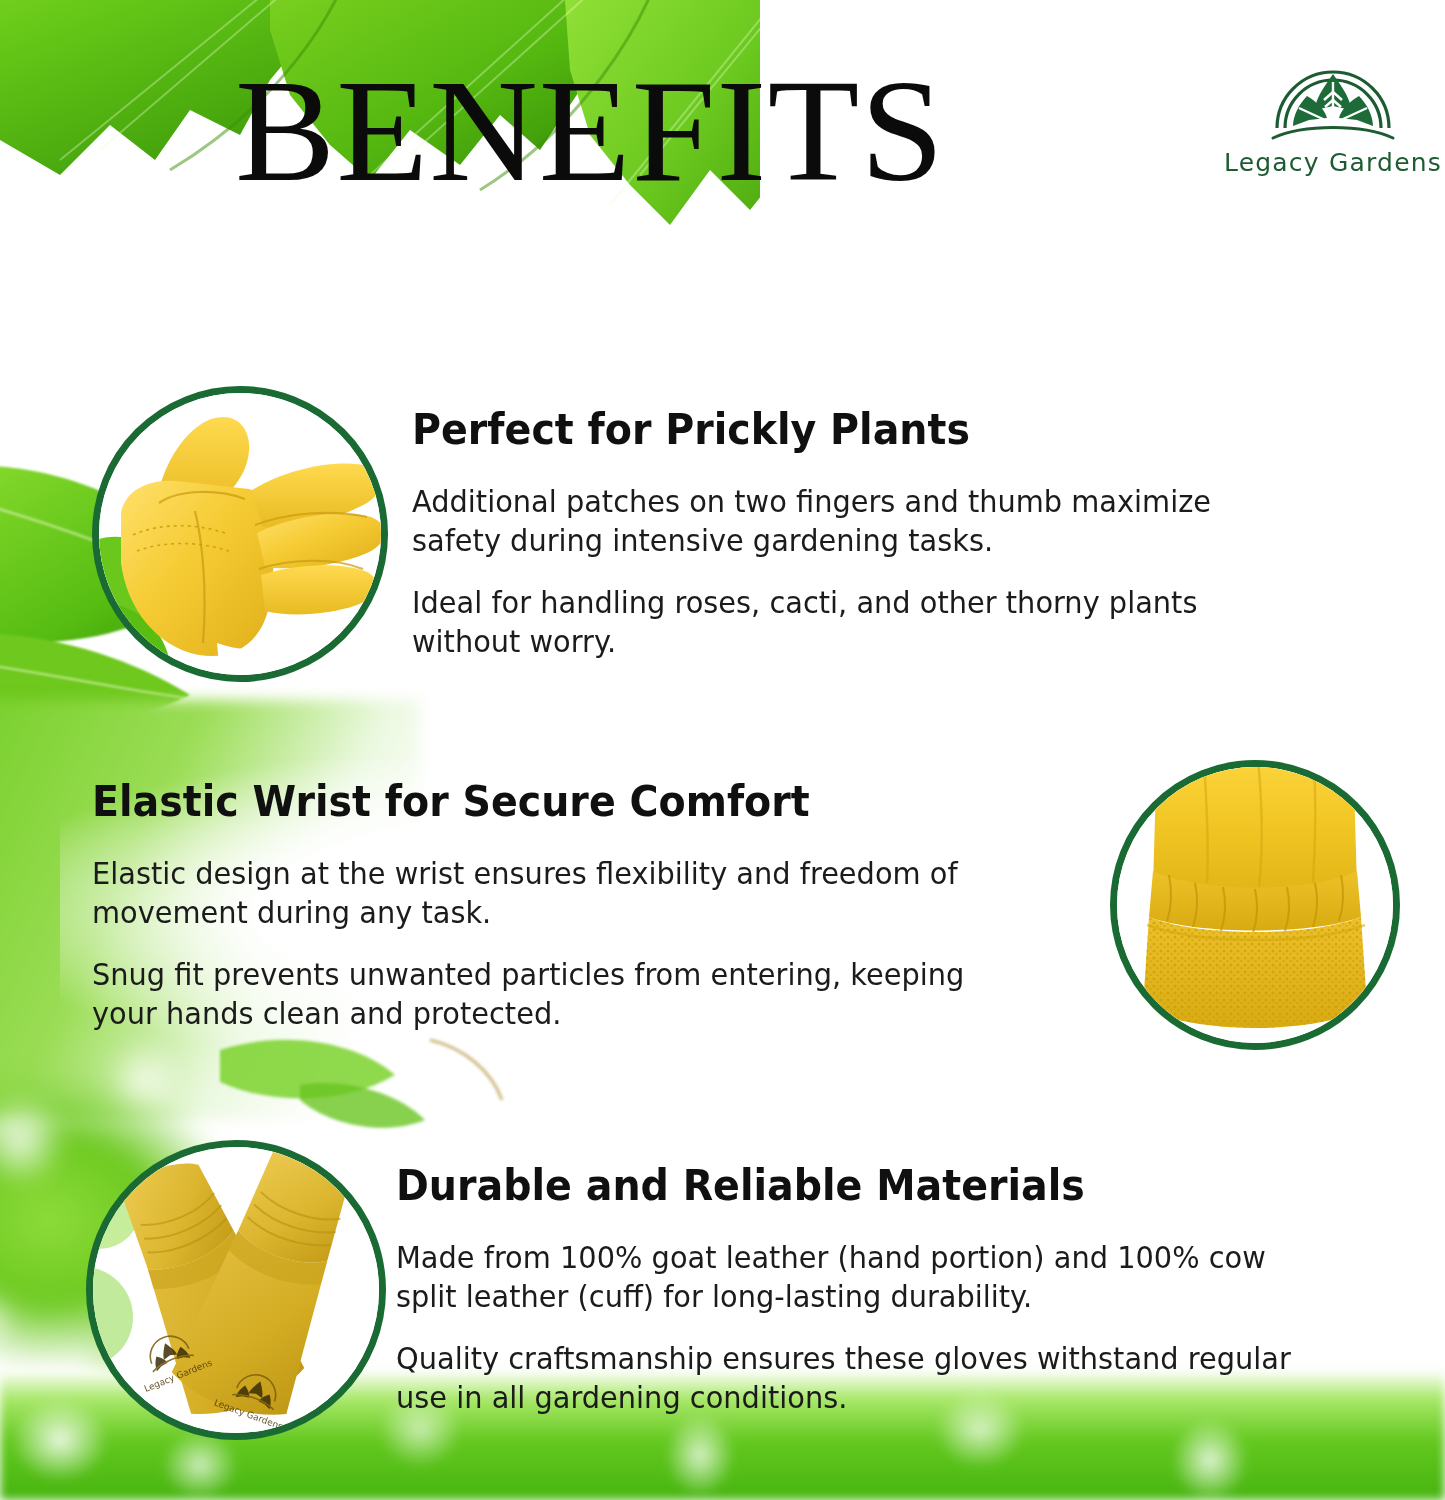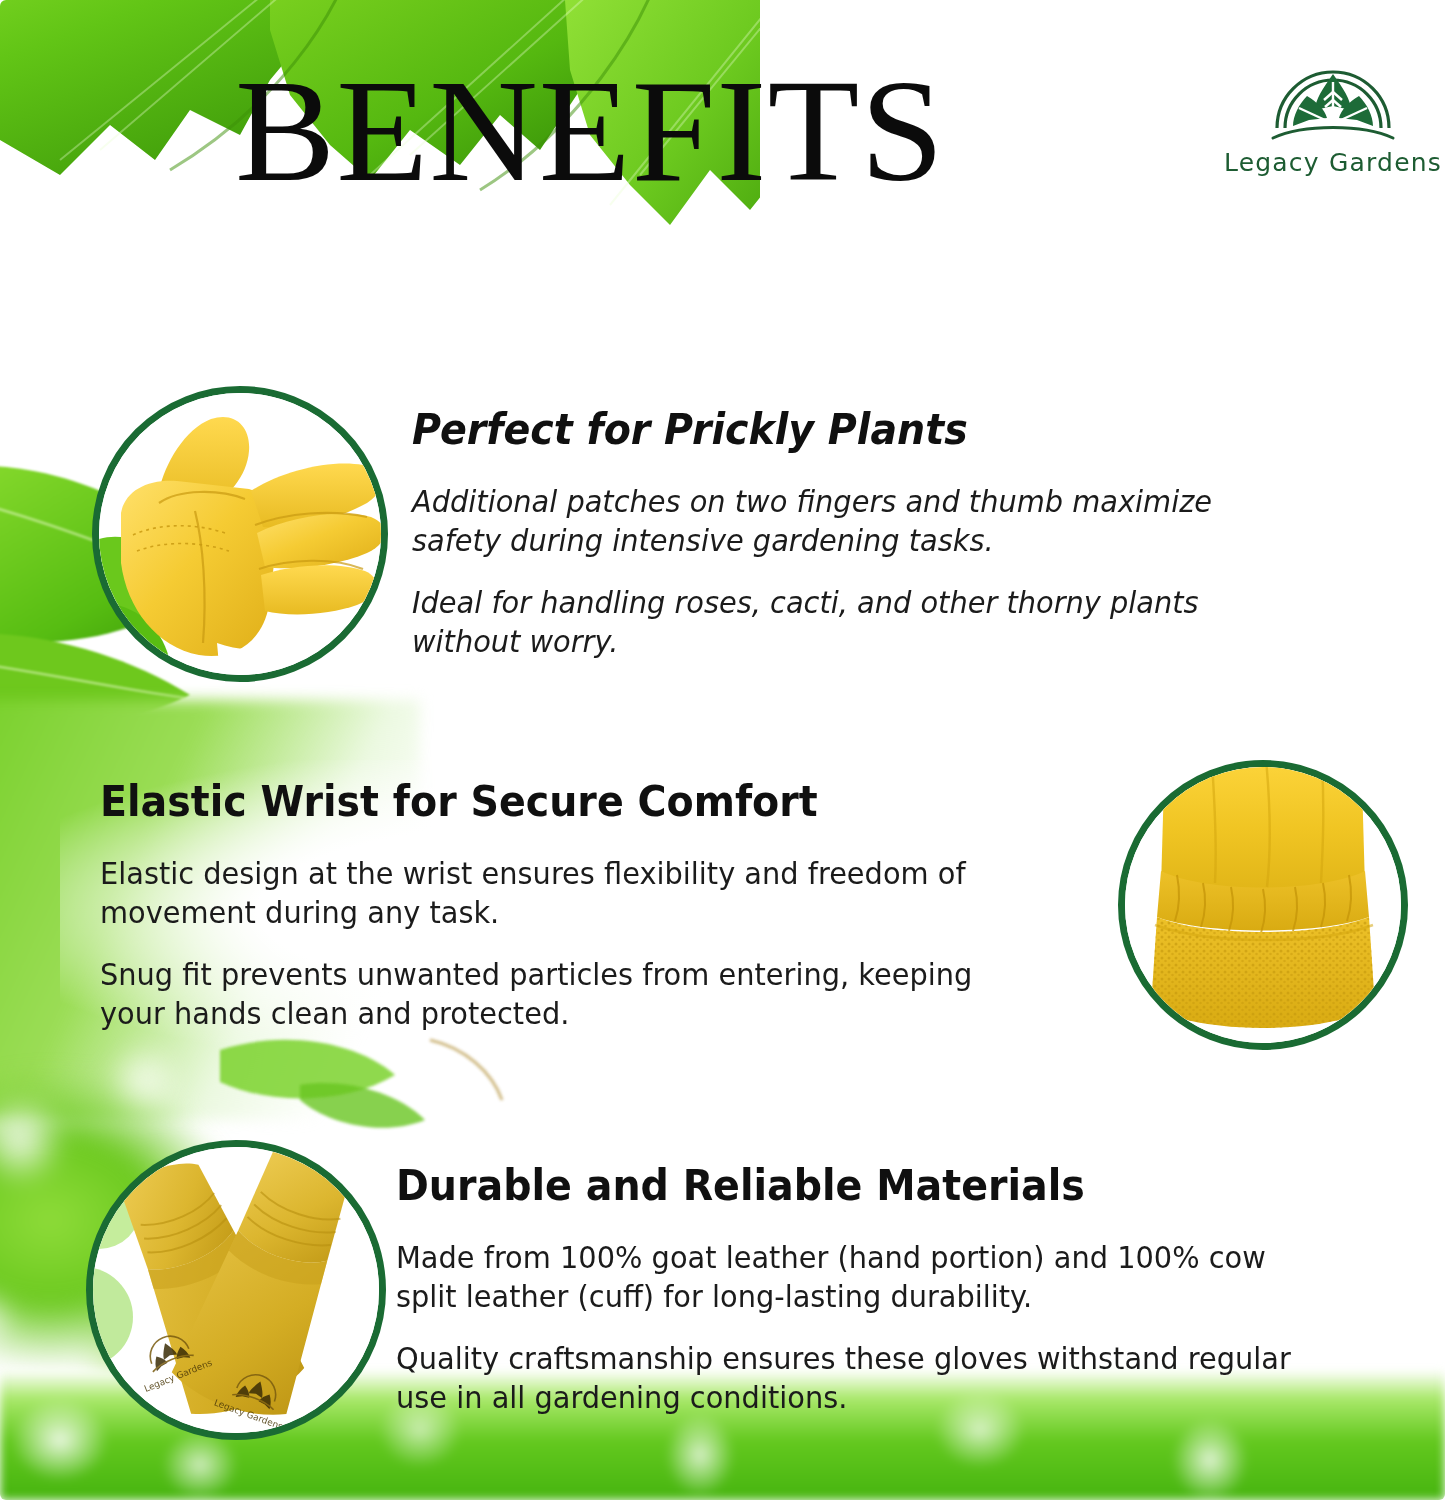--- a/index.html
+++ b/index.html
@@ -2,21 +2,21 @@
 <html><head>
 <meta charset="utf-8">
 <style>
   html,body{margin:0;padding:0;}
   body{
     width:1445px;height:1500px;
     background:#ffffff;
     font-family:"Liberation Sans", sans-serif;
     overflow:hidden;
   }
-  .page{position:relative;width:1445px;height:1500px;overflow:hidden;background:#fff;border-radius:6px;}
+  .page{position:relative;width:1445px;height:1500px;overflow:hidden;background:#fff;}
 
   
   .bg{position:absolute;inset:0;pointer-events:none;}
 
   .leaf-top{
     position:absolute;top:-40px;left:-60px;width:820px;height:330px;
     overflow:hidden;
   }
   .leaf-veins{position:absolute;inset:0;opacity:.35;}
 
@@ -130,25 +130,25 @@
     font-size:31px;
     line-height:1.26;
     color:#1b1b1b;
     margin:0 0 22px 0;
     transform:scaleX(.93);
     transform-origin:left center;
   }
   .b-para:last-child{margin-bottom:0;}
 
   
-  #row1{left:92px;top:386px;font-style:italic;}
+  #row1{left:92px;top:386px;}
   #row1 .circle{width:296px;height:296px;}
   #row1 .copy{margin-left:24px;width:960px;padding-top:20px;}
 
-  #row2{left:100px;top:760px;}
+  #row2{left:92px;top:760px;}
   #row2 .copy{width:1000px;padding-top:18px;}
   #row2 .circle{width:290px;height:290px;margin-left:18px;}
 
   #row3{left:86px;top:1140px;}
   #row3 .circle{width:300px;height:300px;}
   #row3 .copy{margin-left:10px;width:980px;padding-top:22px;}
 </style>
 </head>
 <body>
 

